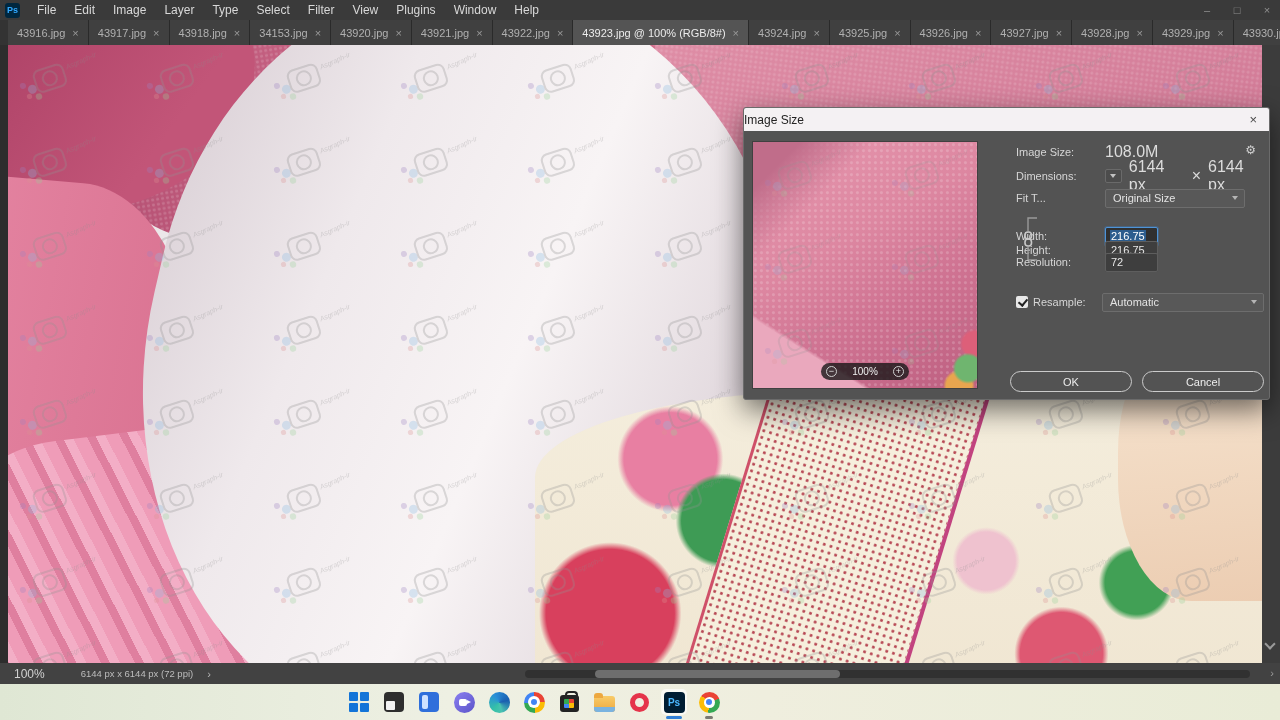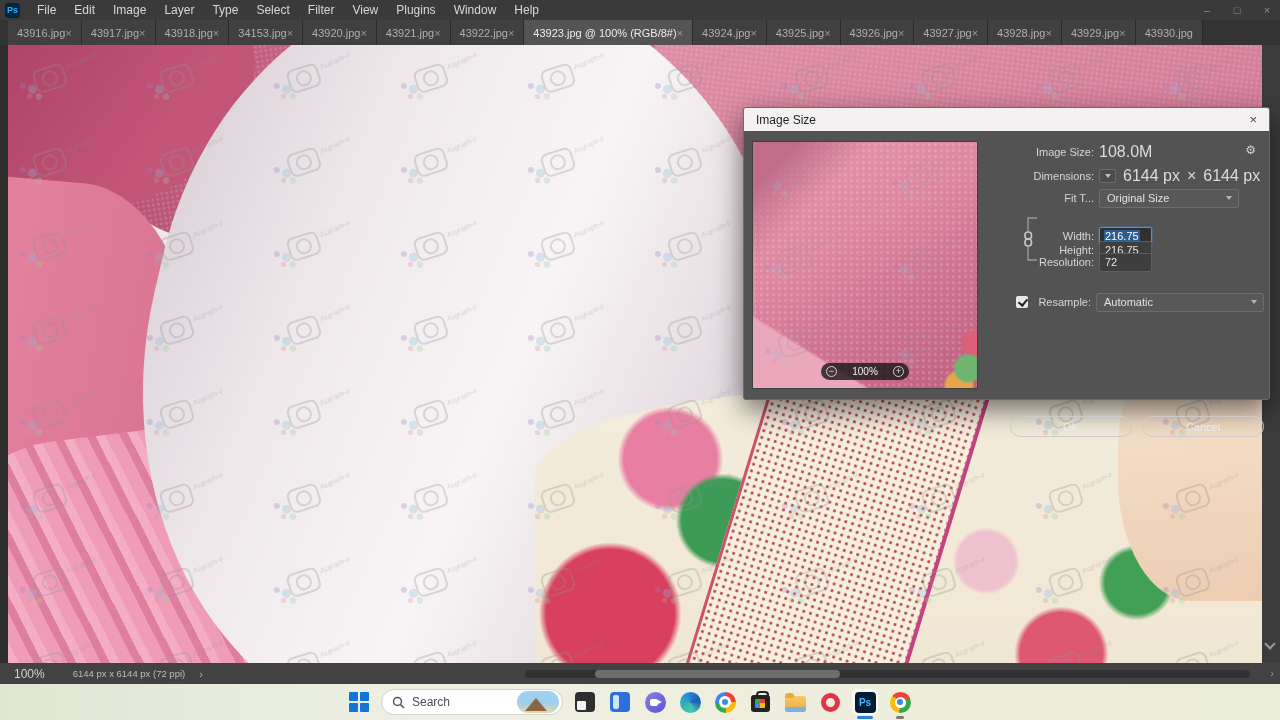--- a/index.html
+++ b/index.html
@@ -9,21 +9,21 @@
 
   
   #menubar { left:0; top:0; width:1280px; height:20px; background:#3a3a3a; display:flex; align-items:center; gap:0; z-index:30; }
   .ps-badge { width:15px; height:15px; margin:0 8px 0 5px; background:#00273f; border-radius:3px; color:#31a8ff; font-size:9px; font-weight:bold; display:flex; align-items:center; justify-content:center; }
   .menu-item { color:#d8d8d8; font-size:12px; padding:0 9px; height:20px; line-height:20px; cursor:default; }
   #win-controls { position:absolute; right:6px; top:0; height:20px; display:flex; gap:16px; align-items:center; color:#8f8f8f; font-size:11px; }
   #win-controls span { width:14px; text-align:center; }
 
   
   #tabbar { left:0; top:20px; width:1280px; height:25px; background:#333333; display:flex; align-items:stretch; z-index:30; padding-left:8px; }
-  .tab { display:flex; align-items:center; gap:0; padding:0 9px; background:#404040; border-right:1px solid #2a2a2a; font-size:11px; color:#b0b0b0; white-space:nowrap; }
+  .tab { display:flex; align-items:center; gap:7px; padding:0 9px; background:#404040; border-right:1px solid #2a2a2a; font-size:11px; color:#b0b0b0; white-space:nowrap; }
   .tab.active { background:#545454; color:#ececec; }
   .tab .tab-close { color:#9a9a9a; font-size:11px; }
 
   
   #left-strip { left:0; top:45px; width:8px; height:618px; background:#2d2d2d; z-index:5; }
   #canvas { left:8px; top:45px; width:1254px; height:618px; overflow:hidden; background:#ece7e9; z-index:1; }
   .photo-layer { position:absolute; }
   #corner-tl { left:-4%; top:-12%; width:24%; height:38%; background:linear-gradient(140deg,#a83d62,#c25578 70%); transform:rotate(-14deg); border-radius:0 0 55% 25%; }
   #band-top { left:8%; top:-18%; width:75%; height:48%; background:linear-gradient(100deg,#b44f72,#d4718f 40%,#cc6887 80%); transform:rotate(-9deg); border-radius:0 0 45% 40%;
     background-image:radial-gradient(circle at 30% 60%, rgba(255,255,255,.16) 1px, transparent 2px), linear-gradient(100deg,#b44f72,#d4718f 40%,#cc6887 80%); background-size:5px 5px, 100% 100%; }
@@ -47,61 +47,61 @@
   #wm-overlay { position:absolute; left:0; top:0; width:100%; height:100%; }
 
   
   #v-strip { left:1262px; top:45px; width:18px; height:618px; background:#3c3c3c; z-index:6; }
   #v-strip .chev { position:absolute; left:4px; bottom:14px; width:9px; height:9px; }
   .css-chevron-down { width:8px; height:8px; border-right:2px solid #9a9a9a; border-bottom:2px solid #9a9a9a; transform:rotate(45deg); }
 
   
   #bottombar { left:0; top:663px; width:1280px; height:21px; background:#424242; z-index:25; display:flex; align-items:center; }
   #status-zoom { color:#d2d2d2; font-size:12px; margin-left:14px; }
-  #status-info { color:#bdbdbd; font-size:9.5px; margin-left:28px; }
+  #status-info { color:#bdbdbd; font-size:9.5px; margin-left:36px; }
   #status-chevron { color:#b5b5b5; font-size:11px; margin-left:14px; }
   #h-track { position:absolute; left:525px; top:7px; width:725px; height:8px; background:#313131; border-radius:4px; }
   #h-thumb { position:absolute; left:70px; top:0; width:245px; height:8px; background:#6e6e6e; border-radius:4px; }
   #corner-chevron { position:absolute; right:6px; top:4px; color:#9a9a9a; font-size:11px; }
 
   
   #dialog { left:743px; top:107px; width:527px; height:293px; background:#535353; border:1px solid #6b6b6b; border-radius:3px; box-shadow:0 10px 28px rgba(0,0,0,.55); z-index:40; }
   #dialog-title { height:23px; background:#f4f1f3; border-radius:2px 2px 0 0; display:flex; align-items:center; }
-  #dialog-title .t { font-size:12px; color:#232323; margin-left:12px; }
+  #dialog-title .t { font-size:12px; color:#232323; }
   #dialog-close { margin-left:auto; margin-right:12px; color:#4a4a4a; font-size:13px; }
   #preview { position:absolute; left:8px; top:33px; width:226px; height:248px; border:1px solid #404040; overflow:hidden;
      background-image:
        radial-gradient(circle at 96% 92%, #6fb56f 0 4%, rgba(0,0,0,0) 5%),
        radial-gradient(circle at 99% 82%, #dd5f79 0 4%, rgba(0,0,0,0) 5%),
        radial-gradient(circle at 92% 99%, #e8a54f 0 4%, rgba(0,0,0,0) 5%),
        linear-gradient(32deg, #eaa8bd 0 18%, rgba(0,0,0,0) 19%),
        linear-gradient(135deg, #c06d8a 0 10%, rgba(0,0,0,0) 26%),
        radial-gradient(circle at 40% 45%, rgba(255,255,255,.18) 1px, rgba(0,0,0,0) 2px),
        linear-gradient(150deg, #e697ae 0%, #dd87a1 40%, #cf7392 65%, #bd5f80 100%);
      background-size:100% 100%,100% 100%,100% 100%,100% 100%,100% 100%,6px 6px,100% 100%; }
   #pv-zoom { position:absolute; left:50%; bottom:8px; transform:translateX(-50%); width:88px; height:17px; background:rgba(20,20,20,.78); border-radius:9px; display:flex; align-items:center; justify-content:space-between; padding:0 5px; }
   .pv-zbtn { width:11px; height:11px; border:1px solid #cfcfcf; border-radius:50%; color:#e8e8e8; font-size:9px; line-height:9px; text-align:center; }
   #pv-zoom .pct { color:#efefef; font-size:10px; }
 
   .drow { position:absolute; left:272px; width:248px; height:20px; display:flex; align-items:center; }
-  .dlabel { width:78px; text-align:right; margin-right:5px; color:#d6d6d6; font-size:11px; white-space:nowrap; flex:none; }
+  .dlabel { width:78px; text-align:left; margin-right:11px; color:#d6d6d6; font-size:11px; white-space:nowrap; flex:none; }
   .dvalue { color:#dcdcdc; font-size:16px; }
   .gear { position:absolute; right:13px; top:35px; color:#cfcfcf; font-size:12px; }
   .mini-drop { width:17px; height:14px; border:1px solid #6a6a6a; border-radius:2px; display:flex; align-items:center; justify-content:center; margin-right:7px; background:#4c4c4c; }
   .tri-down { width:0; height:0; border-left:3.5px solid transparent; border-right:3.5px solid transparent; border-top:4px solid #c2c2c2; }
   .dselect { height:19px; background:#585858; border:1px solid #6d6d6d; border-radius:2px; display:flex; align-items:center; color:#e3e3e3; font-size:11px; padding:0 7px; position:relative; }
   .dselect .tri-down { position:absolute; right:6px; border-top-color:#b5b5b5; }
   .sel-wide { width:140px; }
   .dinput { width:53px; height:19px; background:#3e3e3e; border:1px solid #5e5e5e; border-radius:2px; color:#e6e6e6; font-size:11px; padding:0 5px; font-family:"Liberation Sans",sans-serif; }
   #width-field { width:53px; height:19px; background:#303030; border:1px solid #4e93d6; border-radius:2px; display:flex; align-items:center; padding:0 4px; box-shadow:0 0 0 1px rgba(60,130,200,.35); }
   #width-field span { background:#2d5d8e; color:#ffffff; font-size:11px; padding:0 1px; }
   #resample-check { width:12px; height:12px; background:#e8e8e8; border-radius:2px; margin-right:5px; position:relative; flex:none; }
   #resample-check:after { content:""; position:absolute; left:3.5px; top:0.5px; width:4px; height:7px; border-right:2px solid #222; border-bottom:2px solid #222; transform:rotate(40deg); }
   #link-bracket { position:absolute; left:279px; top:107px; }
-  .dbtn { position:absolute; width:122px; height:21px; border:1px solid #cbcbcb; border-radius:11px; color:#ececec; font-size:11px; display:flex; align-items:center; justify-content:center; background:rgba(0,0,0,0);margin-top:45px; }
+  .dbtn { position:absolute; width:122px; height:21px; border:1px solid #cbcbcb; border-radius:11px; color:#ececec; font-size:11px; display:flex; align-items:center; justify-content:center; background:rgba(0,0,0,0); }
 
   
   #taskbar { left:0; top:684px; width:1280px; height:36px; background:linear-gradient(90deg,#dfe7d4,#eef0e3 35%,#efeede 60%,#e9ecd7); z-index:50; display:flex; align-items:center; }
   #tb-center { display:flex; align-items:center; gap:9px; margin-left:346px; }
   #start-icon { width:22px; height:22px; display:grid; grid-template-columns:9px 9px; grid-template-rows:9px 9px; gap:2px; padding:1px; }
   #start-icon i { background:#1374d8; border-radius:1px; }
   #search-pill { width:182px; height:26px; background:#ffffff; border:1px solid #d4d4cc; border-radius:14px; display:flex; align-items:center; padding:0 3px 0 10px; gap:7px; }
   #search-pill .stext { color:#4c4c4c; font-size:12px; flex:1; }
   #search-weather { width:42px; height:22px; border-radius:11px; overflow:hidden; background:linear-gradient(180deg,#9fd0ee 55%,#e8d9a8); position:relative; }
   #search-weather:after { content:""; position:absolute; left:8px; bottom:2px; width:0; height:0; border-left:11px solid transparent; border-right:11px solid transparent; border-bottom:13px solid #8a6644; }
@@ -359,28 +359,20 @@
 <div id="taskbar" class="abs">
   <div id="tb-center">
     <div class="tb-icon">
         <div id="start-icon">
           <i></i>
           <i></i>
           <i></i>
           <i></i>
         </div>
       </div>
-    <div id="search-pill">
-      <svg width="13" height="13" viewBox="0 0 13 13">
-          <circle cx="5.5" cy="5.5" r="4" fill="none" stroke="#555" stroke-width="1.5"></circle>
-          <line x1="8.6" y1="8.6" x2="12" y2="12" stroke="#555" stroke-width="1.5"></line>
-        </svg>
-      <span class="stext">Search</span>
-      <div id="search-weather"></div>
-    </div>
     <div class="tb-icon">
         <div class="ic-dark-square"></div>
       </div>
     <div class="tb-icon">
         <div class="ic-widgets"></div>
       </div>
     <div class="tb-icon">
         <div class="ic-chat"></div>
       </div>
     <div class="tb-icon">

